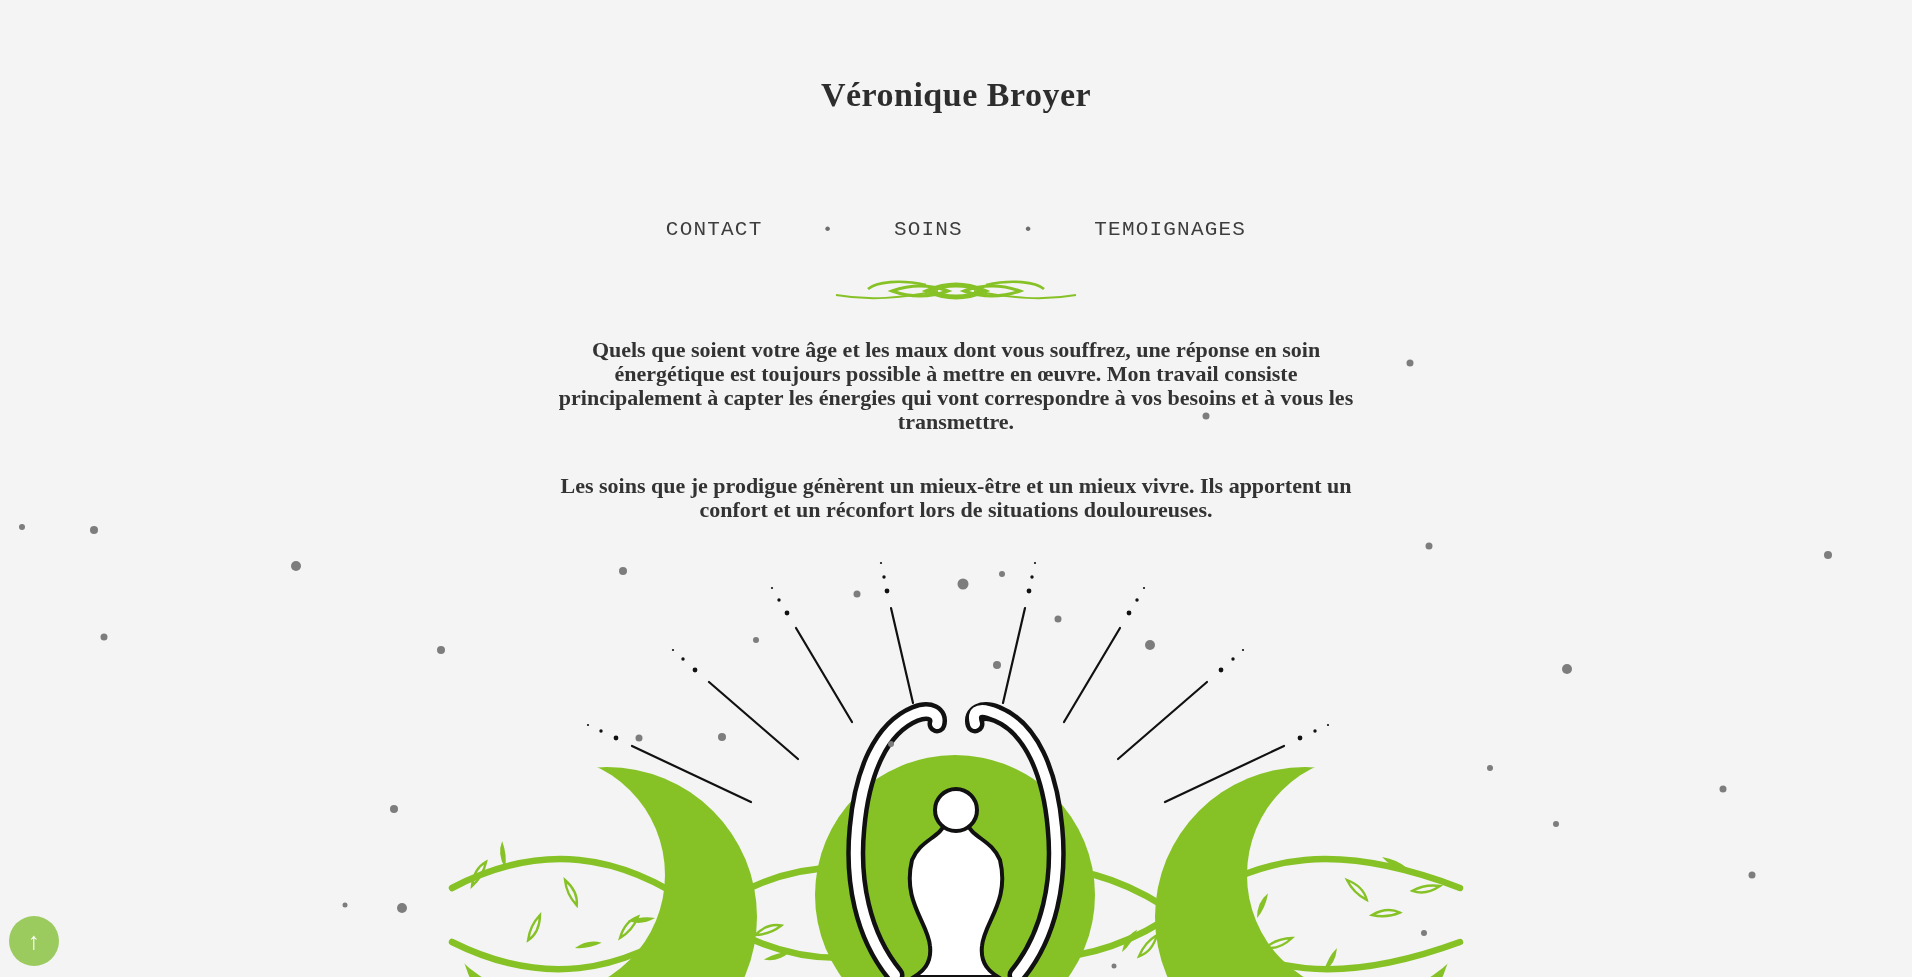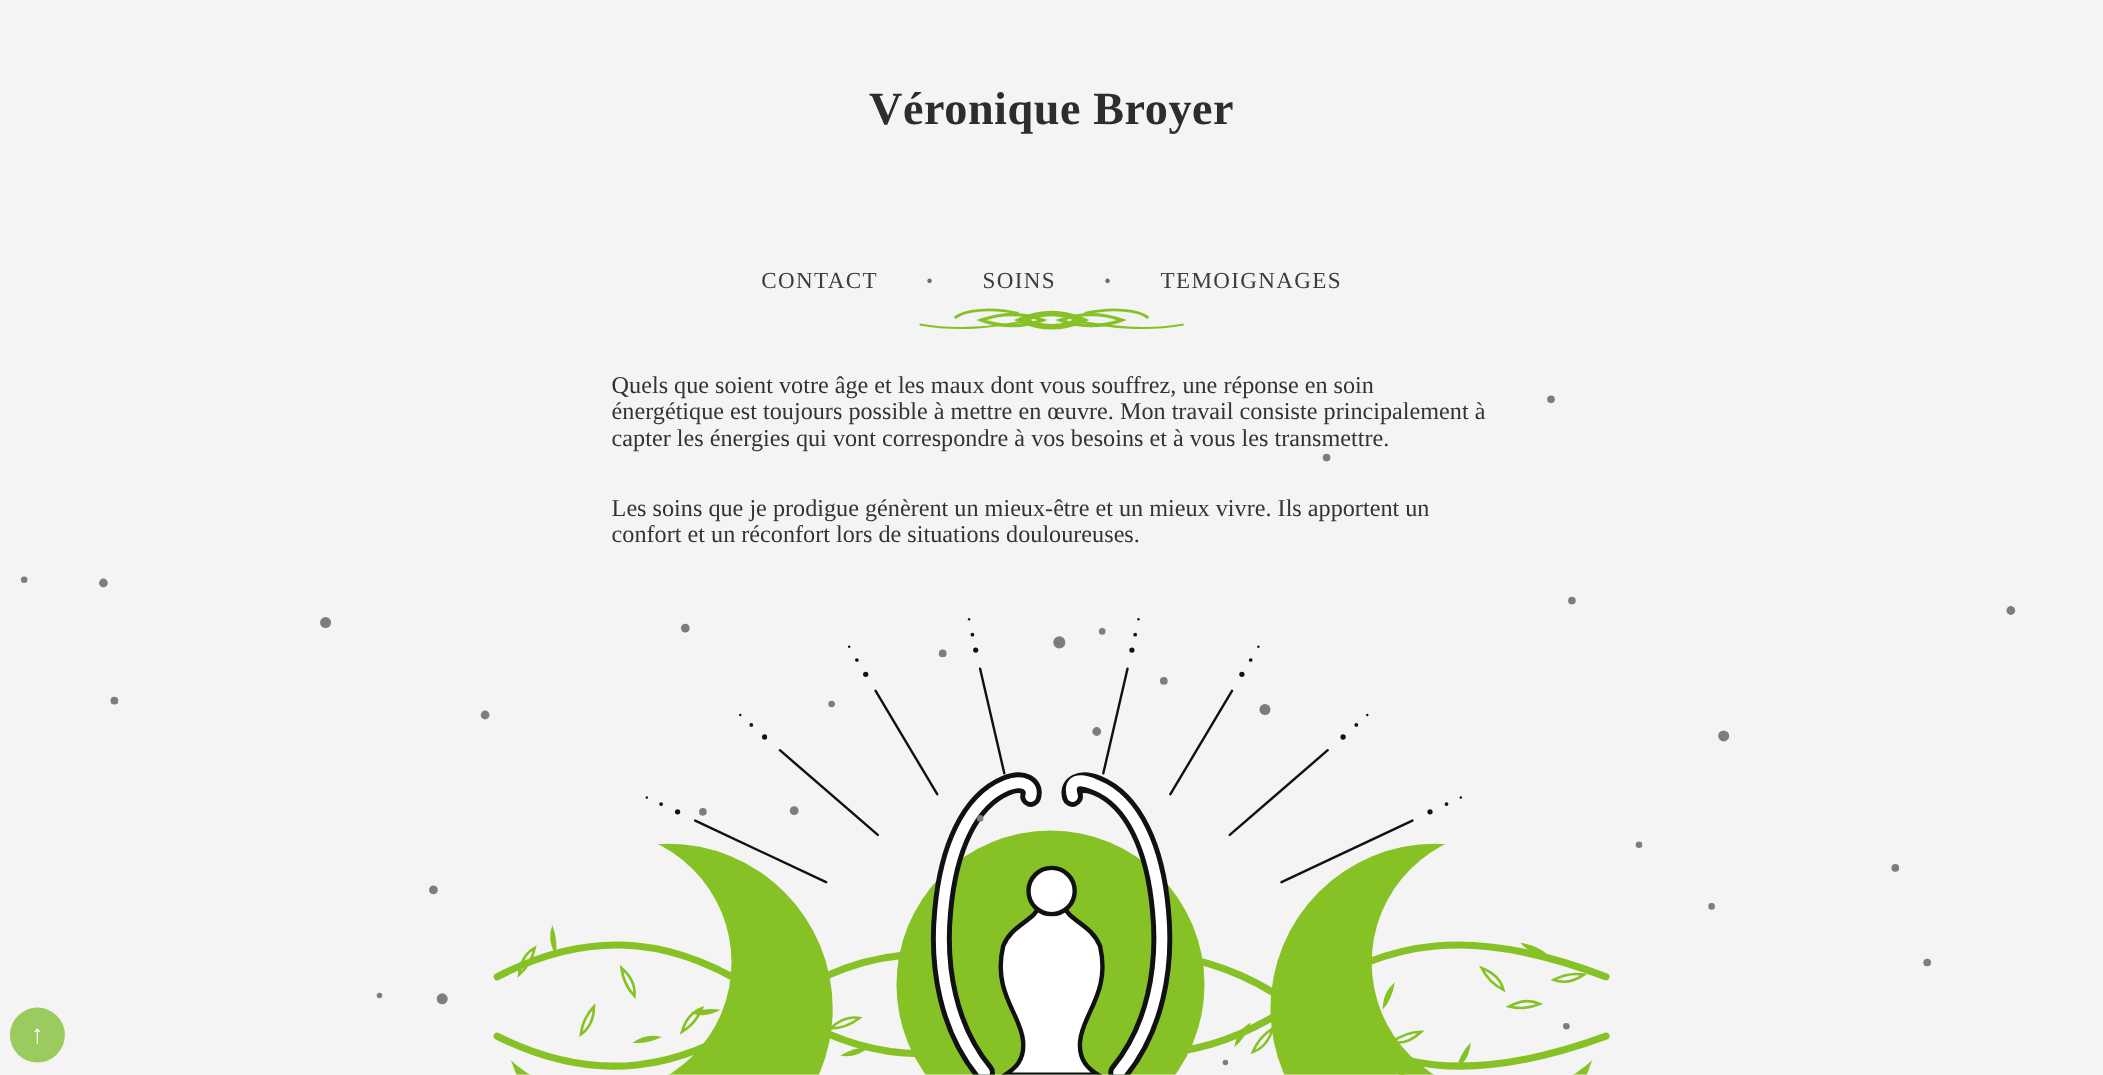--- a/index.html
+++ b/index.html
@@ -8,44 +8,44 @@
     font-family:"Liberation Serif","DejaVu Serif",serif;
     background:#f4f4f4;
     overflow:hidden;
     position:relative;
   }
   .page { position:absolute; inset:0; width:1912px; height:977px; overflow:hidden; }
 
   .site-title {
     position:absolute; top:76px; left:0; width:100%;
     text-align:center;
-    font-size:42px; font-weight:700; letter-spacing:.5px;
+    font-size:34px; font-weight:700; letter-spacing:.5px;
     color:#2d2d2d;
   }
   .site-subtitle {
     position:absolute; top:154px; left:0; width:100%;
     text-align:center;
     font-size:26px; font-weight:700; letter-spacing:.5px;
     color:#2d2d2d;
   }
   .main-nav {
     position:absolute; top:218px; left:0; width:100%;
-    display:flex; justify-content:center; align-items:center; gap:44px;
-    font-family:Liberation Serif, serif;
-    font-size:21px; color:#3d3d3d; letter-spacing:1.2px;margin-top:25px;
+    display:flex; justify-content:center; align-items:center; gap:60px;
+    font-family:Liberation Mono, monospace;
+    font-size:21px; color:#3d3d3d; letter-spacing:1.2px;
   }
   .main-nav a { color:#3d3d3d; text-decoration:none; cursor:pointer; }
   .nav-sep { color:#6d6d6d; font-size:17px; }
 
   .divider { position:absolute; top:278px; left:0; width:100%; text-align:center; }
 
   .intro {
     position:absolute; top:338px; left:50%; transform:translateX(-50%);
-    width:800px; text-align:left;
-    font-size:22px; font-weight:400; color:#333333; line-height:24px;
+    width:800px; text-align:center;
+    font-size:22px; font-weight:700; color:#333333; line-height:24px;
   }
   .intro p + p { margin-top:40px; }
 
   .illustration { position:absolute; left:0; top:560px; }
   .bg-dots { position:absolute; inset:0; pointer-events:none; }
 
   .back-to-top {
     position:absolute; left:9px; top:916px;
     width:50px; height:50px; border-radius:50%;
     background:#9bcb5f; border:none; cursor:pointer;

